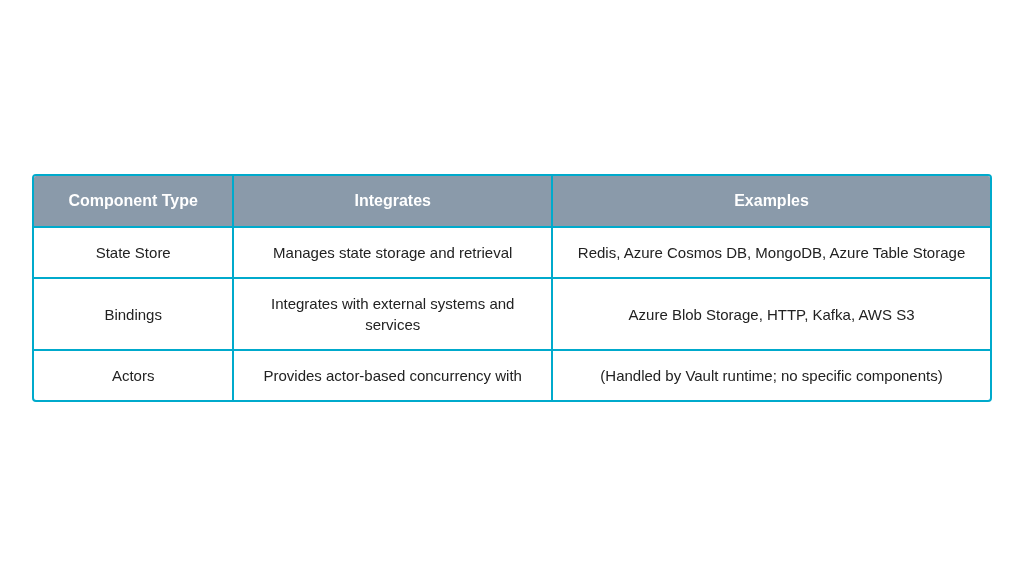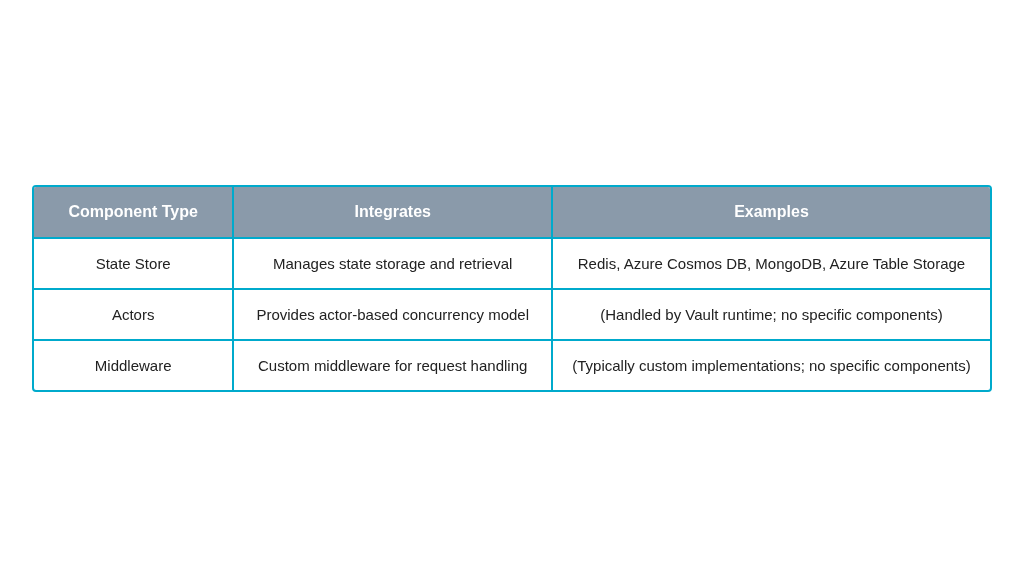--- a/index.html
+++ b/index.html
@@ -90,24 +90,24 @@
         <th>Examples</th>
       </tr>
     </thead>
     <tbody id="table-body">
     <tr>
           <td>State Store</td>
           <td>Manages state storage and retrieval</td>
           <td>Redis, Azure Cosmos DB, MongoDB, Azure Table Storage</td>
         </tr>
         <tr>
-          <td>Actors</td>
-          <td>Provides actor-based concurrency model</td>
-          <td>(Handled by Vault runtime; no specific components)</td>
+          <td>Bindings</td>
+          <td>Integrates with external systems and services</td>
+          <td>Azure Blob Storage, HTTP, Kafka, AWS S3</td>
         </tr>
         <tr>
-          <td>Middleware</td>
-          <td>Custom middleware for request handling</td>
-          <td>(Typically custom implementations; no specific components)</td>
+          <td>Actors</td>
+          <td>Provides actor-based concurrency with</td>
+          <td>(Handled by Vault runtime; no specific components)</td>
         </tr>
       </tbody>
   </table>
 </div>
 
 </body></html>

